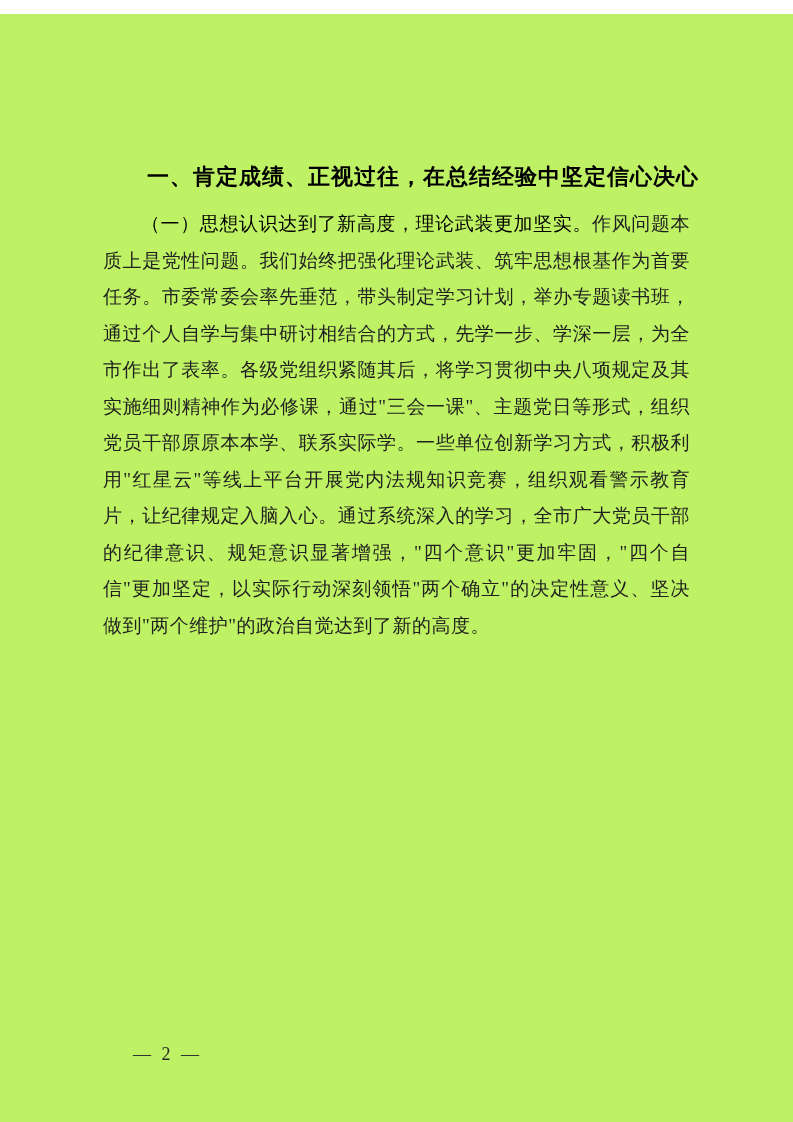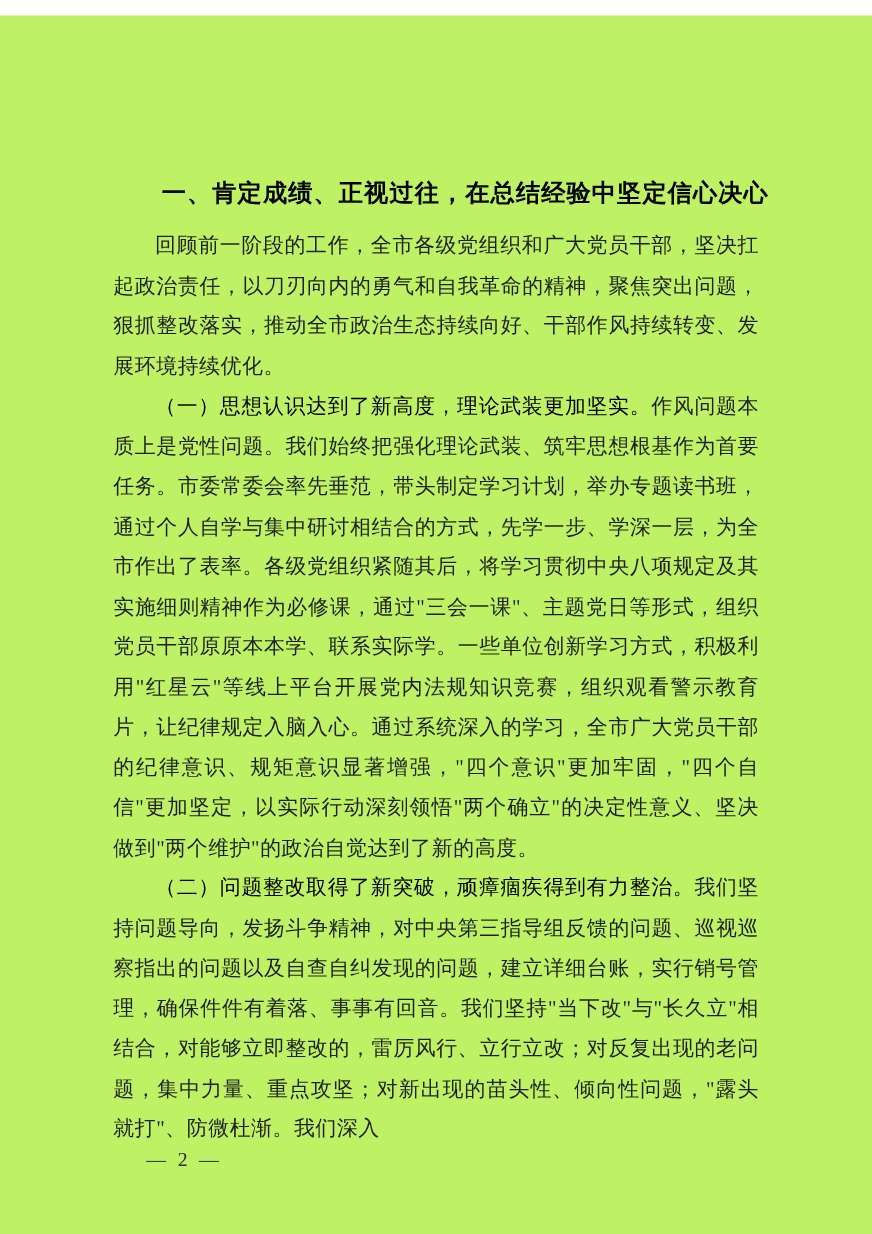--- a/index.html
+++ b/index.html
@@ -55,19 +55,17 @@
     color: #2a2a2a;
   }
 </style>
 </head>
 <body>
 
 <div class="page">
   <div class="content">
     <h1 class="heading">一、肯定成绩、正视过往，在总结经验中坚定信心决心</h1>
     <div>
-        <p class="para"><span class="seg">回顾前一阶段的工作，全市各级党组织和广大党员干部，坚决扛起政治责任，以刀刃向内的勇气和自我革命的精神，聚焦突出问题，狠抓整改落实，推动全市政治生态持续向好、干部作风持续转变、发展环境持续优化。</span></p>
         <p class="para"><span class="seg-bold">（一）思想认识达到了新高度，理论武装更加坚实。</span><span class="seg">作风问题本质上是党性问题。我们始终把强化理论武装、筑牢思想根基作为首要任务。市委常委会率先垂范，带头制定学习计划，举办专题读书班，通过个人自学与集中研讨相结合的方式，先学一步、学深一层，为全市作出了表率。各级党组织紧随其后，将学习贯彻中央八项规定及其实施细则精神作为必修课，通过"三会一课"、主题党日等形式，组织党员干部原原本本学、联系实际学。一些单位创新学习方式，积极利用"红星云"等线上平台开展党内法规知识竞赛，组织观看警示教育片，让纪律规定入脑入心。通过系统深入的学习，全市广大党员干部的纪律意识、规矩意识显著增强，"四个意识"更加牢固，"四个自信"更加坚定，以实际行动深刻领悟"两个确立"的决定性意义、坚决做到"两个维护"的政治自觉达到了新的高度。</span></p>
-        <p class="para"><span class="seg-bold">（二）问题整改取得了新突破，顽瘴痼疾得到有力整治。</span><span class="seg">我们坚持问题导向，发扬斗争精神，对中央第三指导组反馈的问题、巡视巡察指出的问题以及自查自纠发现的问题，建立详细台账，实行销号管理，确保件件有着落、事事有回音。我们坚持"当下改"与"长久立"相结合，对能够立即整改的，雷厉风行、立行立改；对反复出现的老问题，集中力量、重点攻坚；对新出现的苗头性、倾向性问题，"露头就打"、防微杜渐。我们深入</span></p>
       </div>
   </div>
   <div class="footer-pagenum">— 2 —</div>
 </div>
 
 </body></html>

